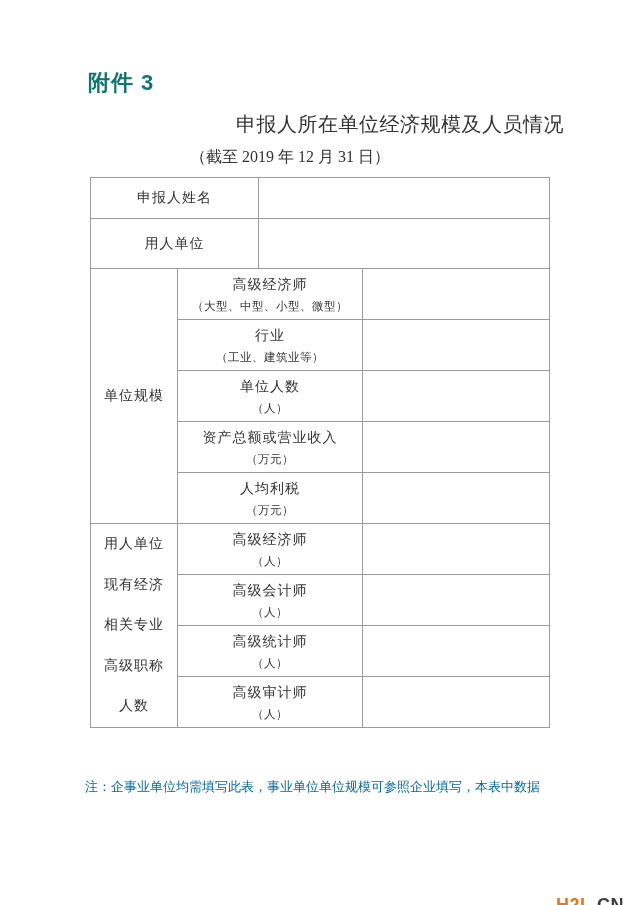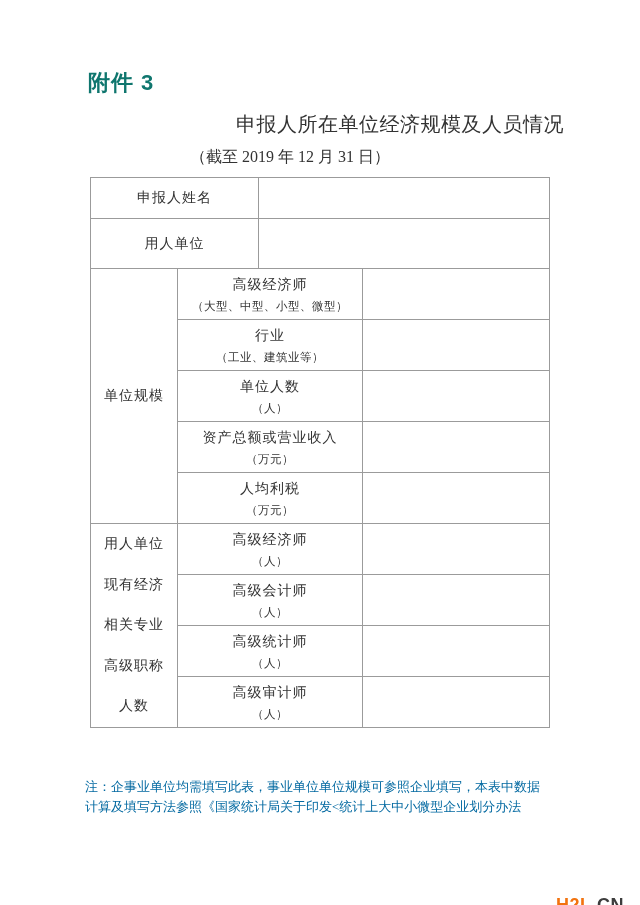--- a/index.html
+++ b/index.html
@@ -136,18 +136,17 @@
         <div class="main">高级审计师</div>
         <div class="sub">（人）</div>
       </td>
       <td class="value-cell"></td>
     </tr>
   </tbody>
 </table>
 
 <div class="note">
   <div>注：企事业单位均需填写此表，事业单位单位规模可参照企业填写，本表中数据</div>
-  <div>计算及填写方法参照《国家统计局关于印发&lt;统计上大中小微型企业划分办法</div>
 </div>
 
 <div class="watermark">
   <span style="color: rgb(242, 115, 15);">H2L</span><span style="color: rgb(61, 61, 61);">.CN</span>
 </div>
 
 </body></html>

